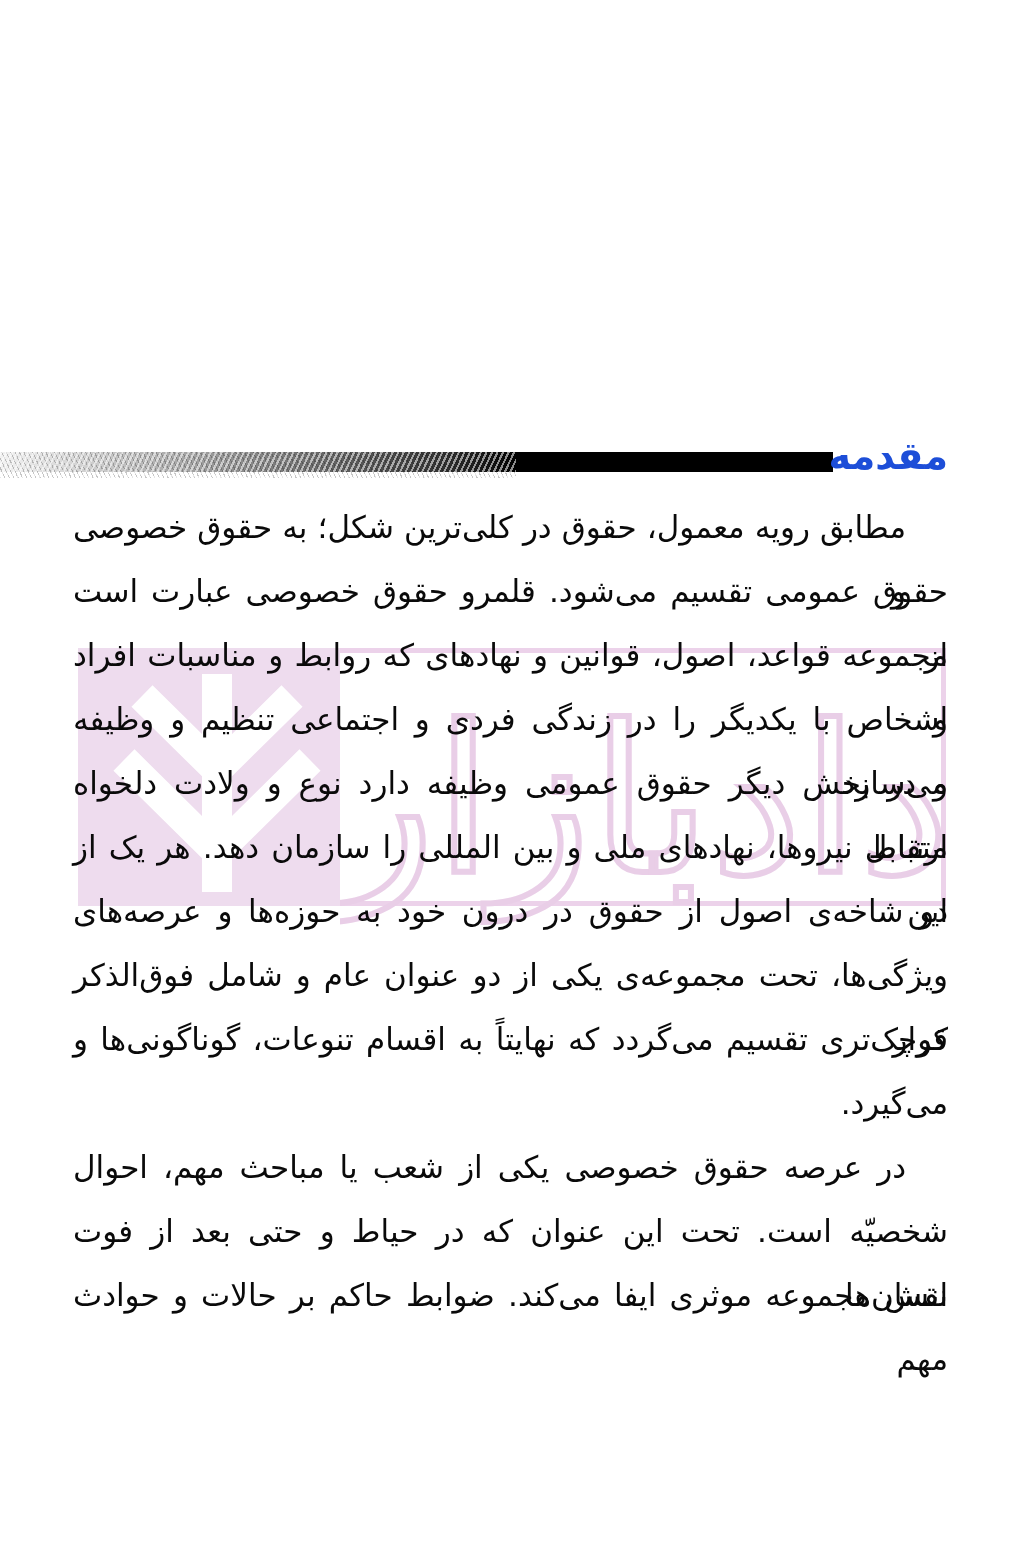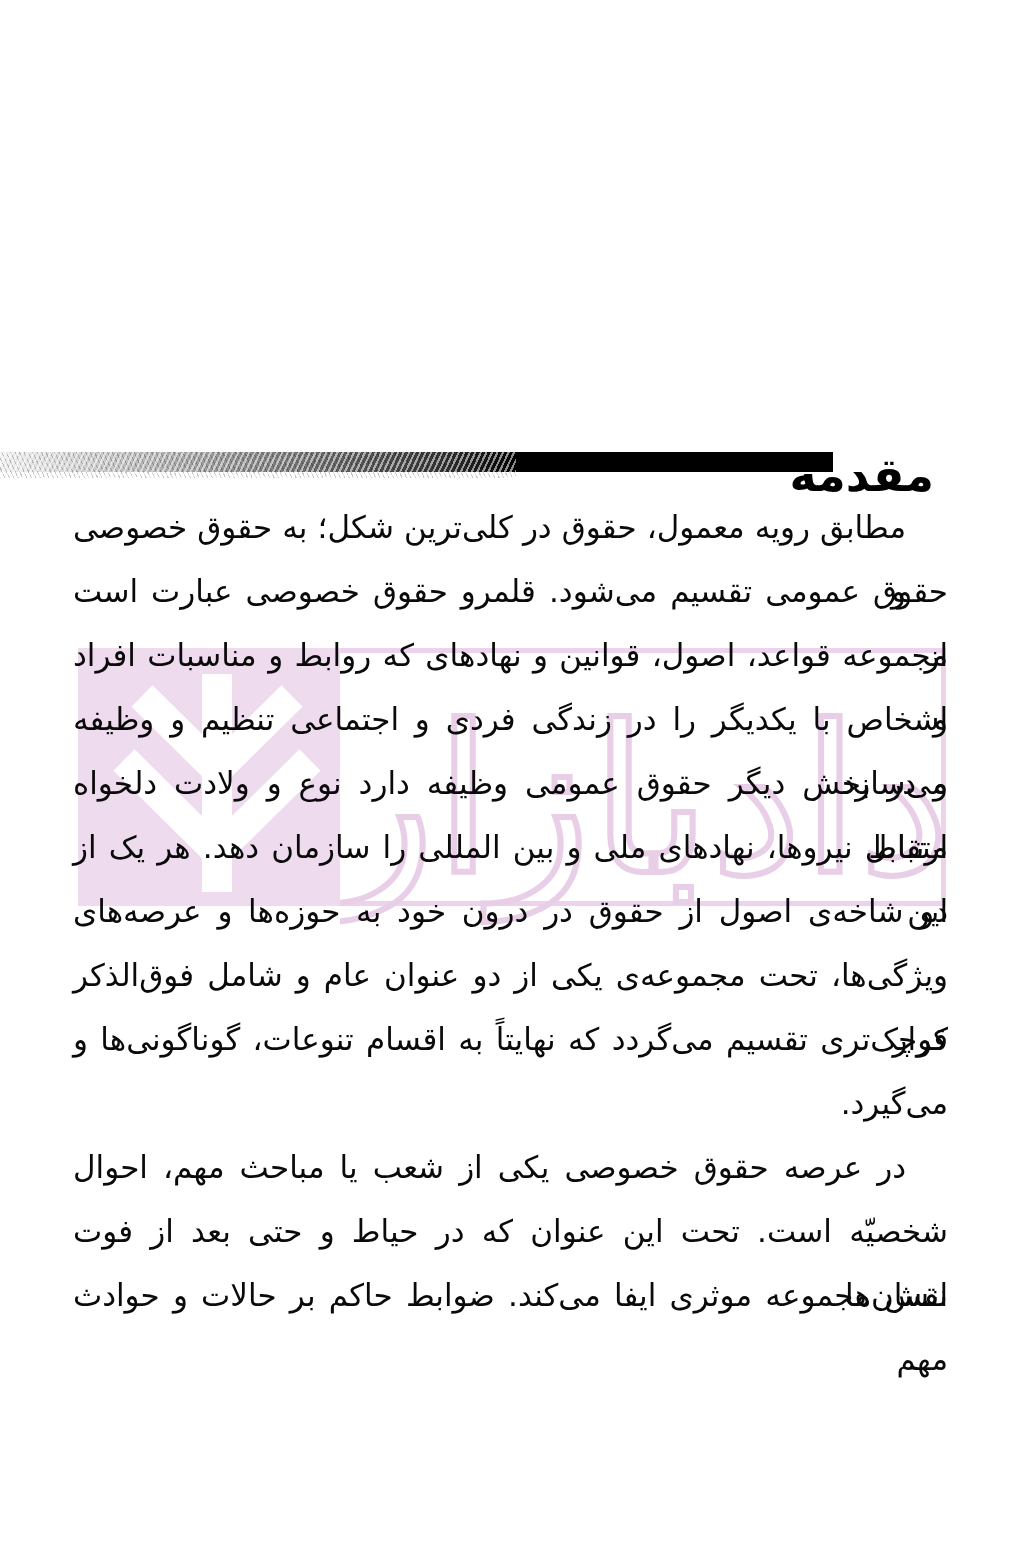--- a/index.html
+++ b/index.html
@@ -18,22 +18,22 @@
       #f2f2f2 0%,#d8d8d8 8%,#b5b5b5 18%,#8f8f8f 28%,
       #626262 40%,#2e2e2e 54%,#000 62%,#000 100%);
   }
   .rule-bar::before{ 
     content:"";position:absolute;left:0;top:0;bottom:-6px;width:62%;
     background:
       repeating-linear-gradient(115deg,rgba(255,255,255,.55) 0 2px,rgba(255,255,255,0) 2px 5px),
       repeating-linear-gradient(65deg,rgba(0,0,0,.22) 0 1px,rgba(0,0,0,0) 1px 4px);
   }
   .page-title{
-    position:absolute;top:436px;right:70px;margin:14px;
-    font-size:46px;font-weight:bold;color:#000000;line-height:1.1;
+    position:absolute;top:436px;right:70px;margin:0;
+    font-size:38px;font-weight:bold;color:#1d4ed8;line-height:1.1;
     letter-spacing:0;
   }
   
   .watermark{
     position:absolute;left:78px;top:648px;width:868px;height:258px;
     border:5px solid #ecd2ea;box-sizing:border-box;z-index:0;
   }
   .wm-block{
     position:absolute;left:-5px;top:-5px;width:262px;height:258px;
     background:#eedcee;

